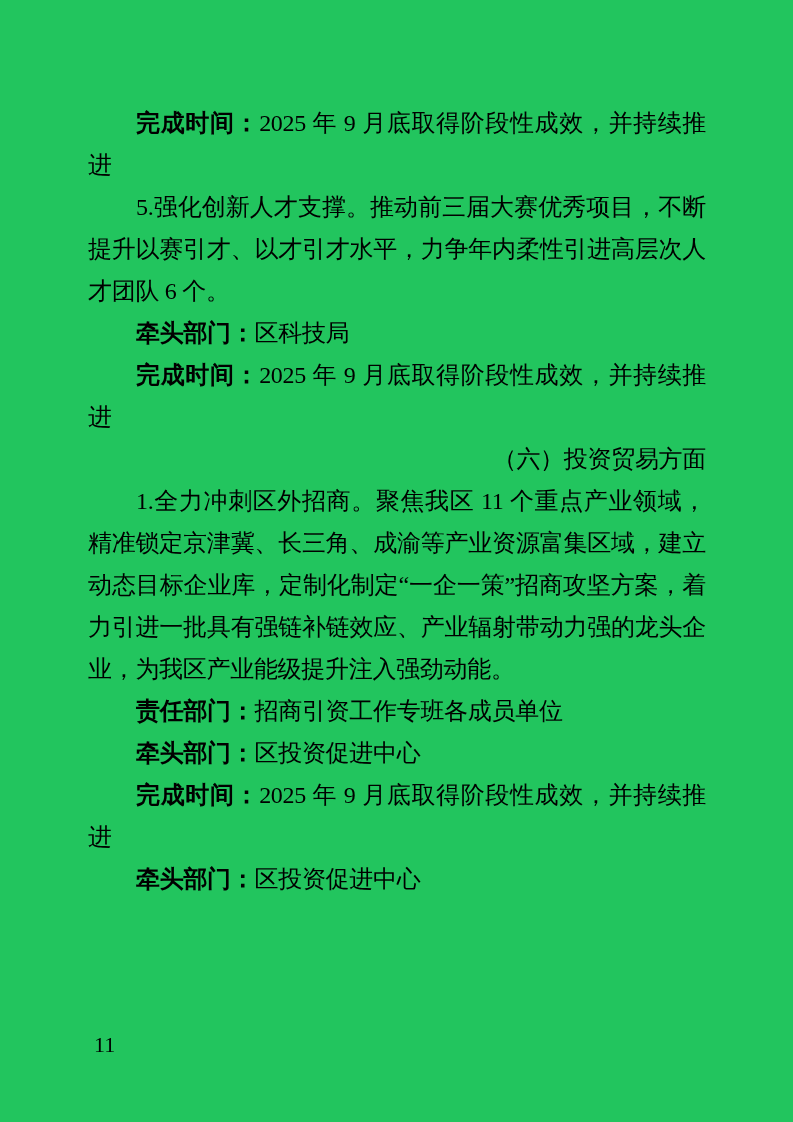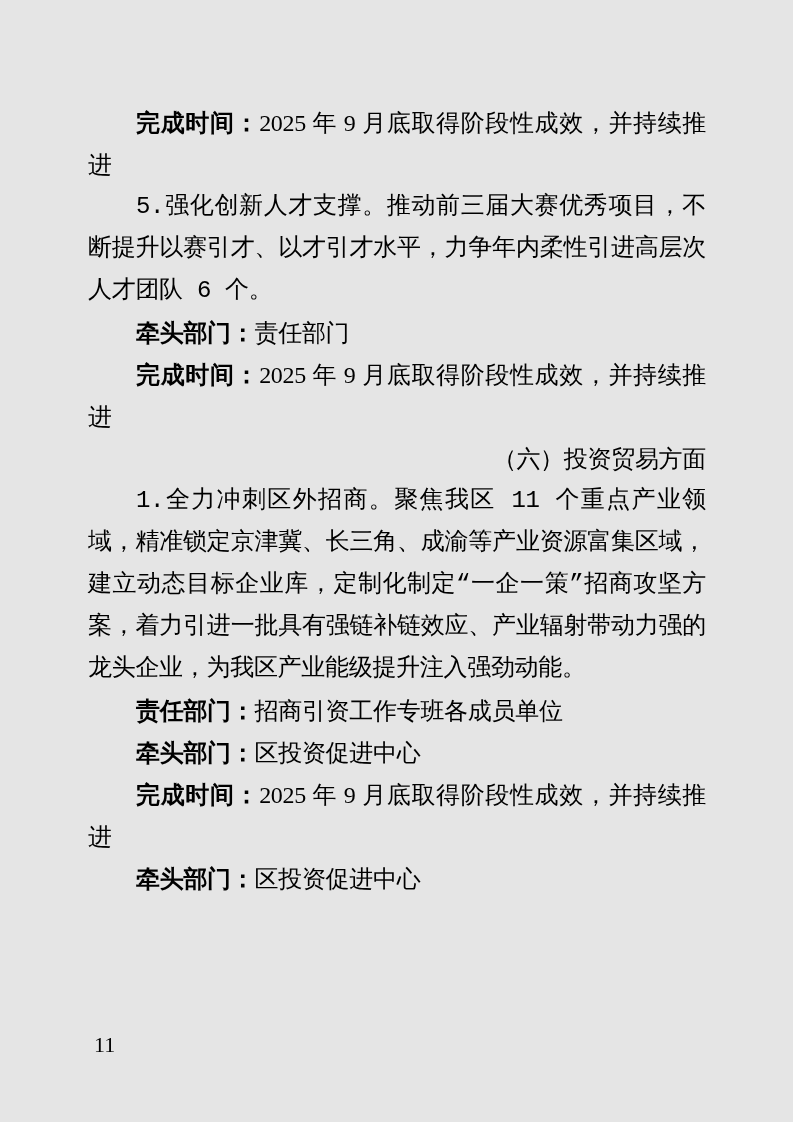--- a/index.html
+++ b/index.html
@@ -4,21 +4,21 @@
 <style>
   html, body {
     margin: 0;
     padding: 0;
     background: #ffffff;
   }
   .page {
     position: relative;
     width: 793px;
     height: 1122px;
-    background: #e5e5e5;
+    background: #22c55e;
     overflow: hidden;
     font-family: "Liberation Serif", sans-serif;
     color: #000000;
   }
   .content {
     position: absolute;
     left: 88px;
     top: 102px;
     width: 618px;
   }
@@ -26,21 +26,20 @@
     margin: 0;
     font-size: 24px;
     line-height: 42px;
     letter-spacing: -0.3px;
     text-indent: 48px;
     color: #000000;
   }
   .content p.body {
     text-align: justify;
     text-justify: inter-character;
-    font-family: Liberation Mono, monospace;
   }
   .content p.heading {
     text-align: right;
   }
   .content p.label-line {
     text-align: justify;
     text-justify: inter-character;
   }
   .field-label {
     font-weight: 700;
@@ -55,21 +54,21 @@
     color: #000000;
   }
 </style>
 </head>
 <body>
 
 <div class="page">
   <div class="content">
       <p class="label-line"><span class="field-label">完成时间：</span><span>2025 年 9 月底取得阶段性成效，并持续推进</span></p>
       <p class="body"><span>5.强化创新人才支撑。推动前三届大赛优秀项目，不断提升以赛引才、以才引才水平，力争年内柔性引进高层次人才团队 6 个。</span></p>
-      <p class="label-line"><span class="field-label">牵头部门：</span><span>责任部门</span></p>
+      <p class="label-line"><span class="field-label">牵头部门：</span><span>区科技局</span></p>
       <p class="label-line"><span class="field-label">完成时间：</span><span>2025 年 9 月底取得阶段性成效，并持续推进</span></p>
       <p class="heading"><span>（六）投资贸易方面</span></p>
       <p class="body"><span>1.全力冲刺区外招商。聚焦我区 11 个重点产业领域，精准锁定京津冀、长三角、成渝等产业资源富集区域，建立动态目标企业库，定制化制定“一企一策”招商攻坚方案，着力引进一批具有强链补链效应、产业辐射带动力强的龙头企业，为我区产业能级提升注入强劲动能。</span></p>
       <p class="label-line"><span class="field-label">责任部门：</span><span>招商引资工作专班各成员单位</span></p>
       <p class="label-line"><span class="field-label">牵头部门：</span><span>区投资促进中心</span></p>
       <p class="label-line"><span class="field-label">完成时间：</span><span>2025 年 9 月底取得阶段性成效，并持续推进</span></p>
       <p class="label-line"><span class="field-label">牵头部门：</span><span>区投资促进中心</span></p>
     </div>
   <div class="page-number">11</div>
 </div>

